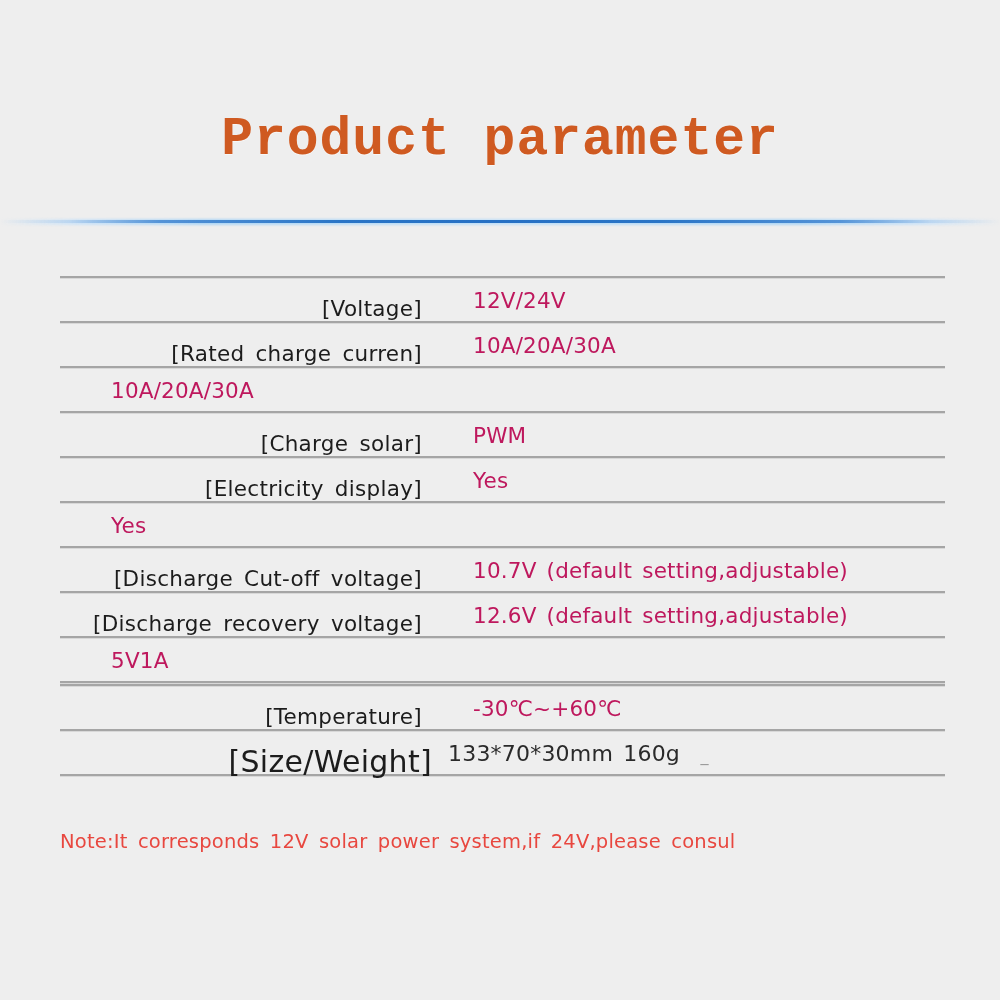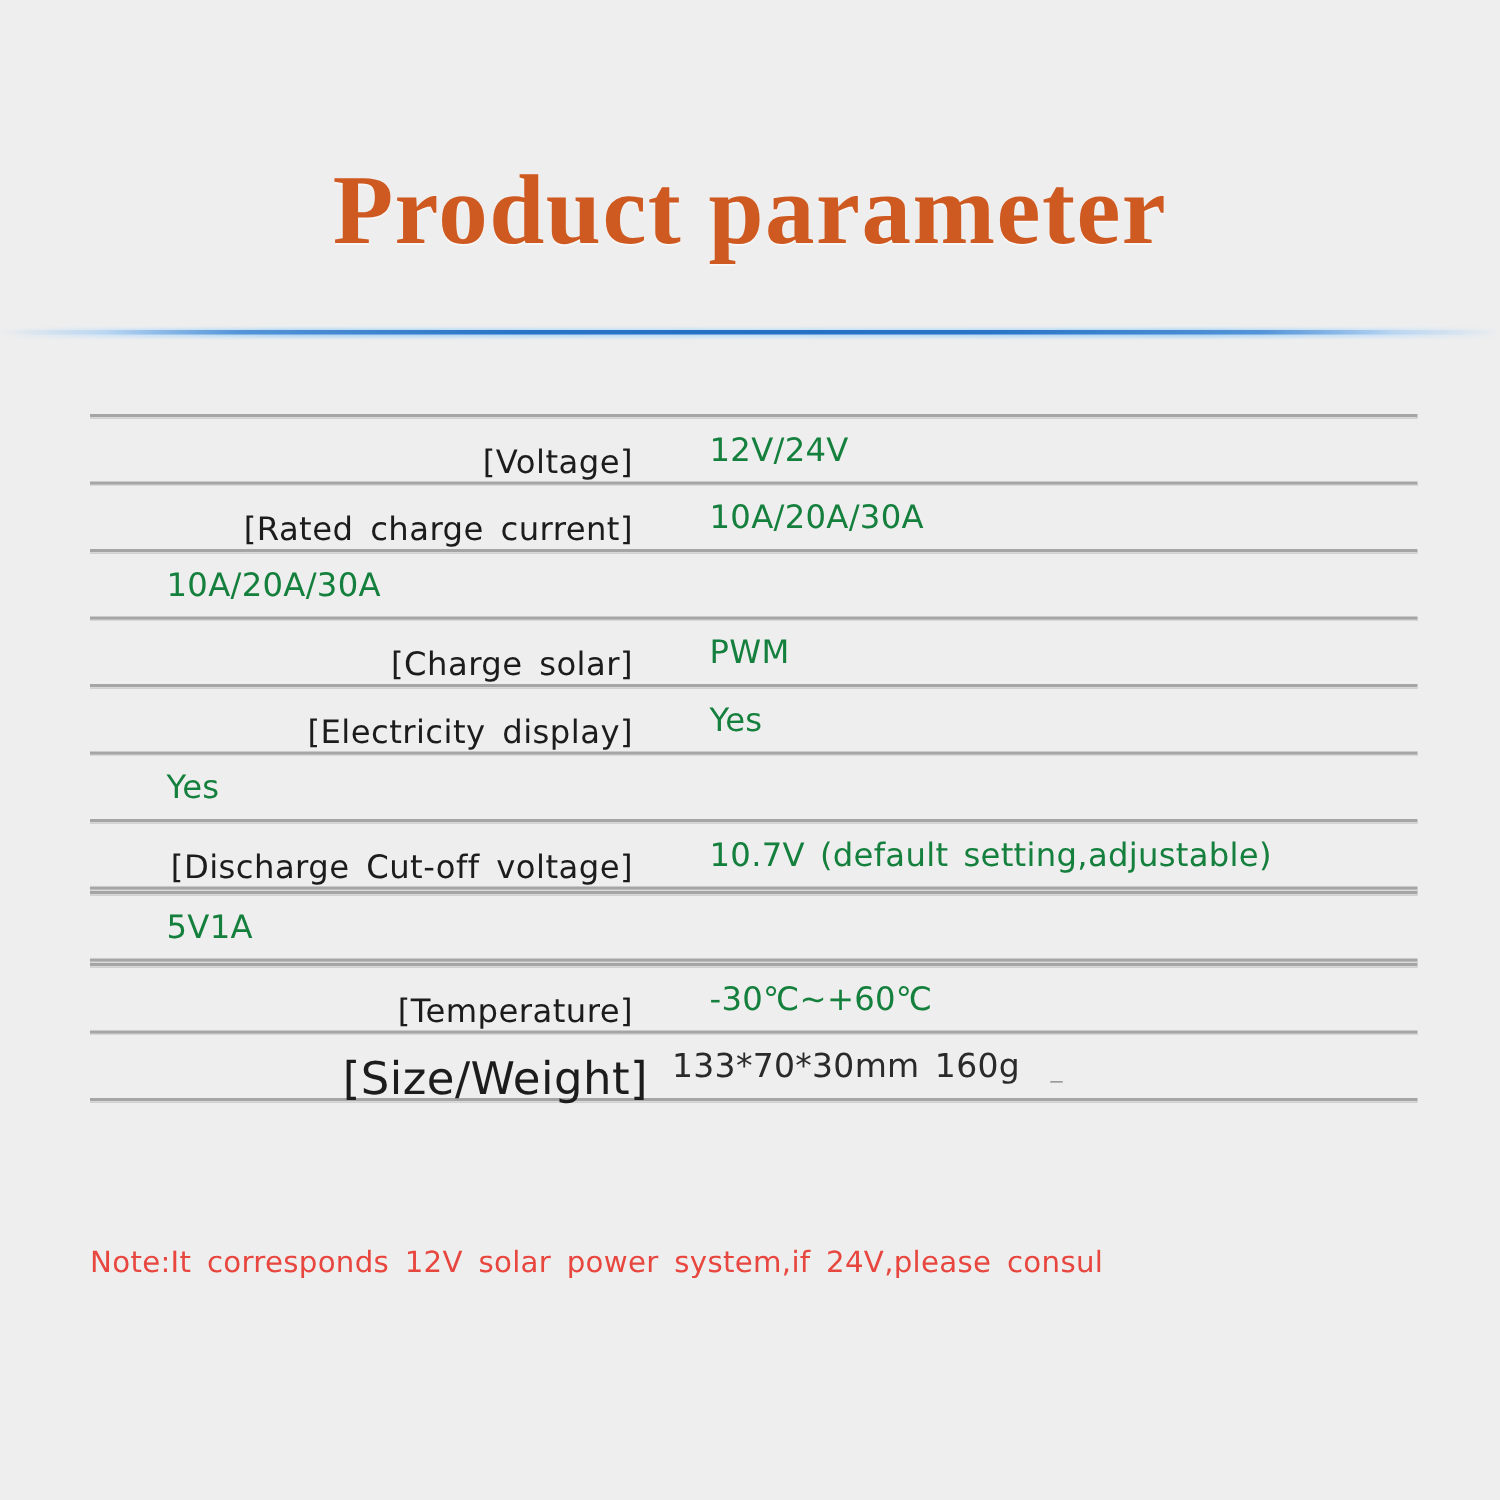--- a/index.html
+++ b/index.html
@@ -19,23 +19,23 @@
   .title-area {
     width: 100%;
     height: 225px;
     box-sizing: border-box;
     display: flex;
     align-items: center;
     justify-content: center;
     padding-top: 40px;
   }
   .page-title {
-    font-family: Liberation Serif, serif;
+    font-family: Liberation Mono, monospace;
     font-weight: bold;
-    font-size: 66px;
+    font-size: 53px;
     color: #cf5a21;
     letter-spacing: 1px;
     line-height: 1;
     text-shadow: 0 1px 0 rgba(255,255,255,0.5);
     margin-top: 16px;
   }
 
   
   .divider-wrap {
     position: relative;
@@ -102,21 +102,21 @@
     letter-spacing: 0.3px;
     word-spacing: 4px;
     padding-right: 0px;
     flex: none;
     margin-top: 16px;
   }
   .spec-value {
     padding-left: 51px;
     font-family: "DejaVu Sans", "Liberation Sans", sans-serif;
     font-size: 21.5px;
-    color: #15803d;
+    color: #be185d;
     letter-spacing: 0.2px;
     word-spacing: 3px;
     flex: none;
   }
   
   .spec-row.size-row .spec-label {
     width: 372px;
     font-size: 30px;
   }
   .spec-row.size-row .spec-value {
@@ -158,21 +158,21 @@
 </div>
 
 <div class="spec-table" id="spec-table">
     <div class="rule"></div>
     <div class="spec-row">
       <div class="spec-label">[Voltage]</div>
       <div class="spec-value"><span>12V/24V</span></div>
     </div>
     <div class="rule"></div>
     <div class="spec-row">
-      <div class="spec-label">[Rated charge current]</div>
+      <div class="spec-label">[Rated charge curren]</div>
       <div class="spec-value"><span>10A/20A/30A</span></div>
     </div>
     <div class="rule"></div>
     <div class="spec-row">
       <div class="spec-value"><span>10A/20A/30A</span></div>
     </div>
     <div class="rule"></div>
     <div class="spec-row">
       <div class="spec-label">[Charge solar]</div>
       <div class="spec-value"><span>PWM</span></div>
@@ -185,20 +185,24 @@
     <div class="rule"></div>
     <div class="spec-row">
       <div class="spec-value"><span>Yes</span></div>
     </div>
     <div class="rule"></div>
     <div class="spec-row">
       <div class="spec-label">[Discharge Cut-off voltage]</div>
       <div class="spec-value"><span>10.7V (default setting,adjustable)</span></div>
     </div>
     <div class="rule"></div>
+    <div class="spec-row">
+      <div class="spec-label">[Discharge recovery voltage]</div>
+      <div class="spec-value"><span>12.6V (default setting,adjustable)</span></div>
+    </div>
     <div class="rule"></div>
     <div class="spec-row">
       <div class="spec-value"><span>5V1A</span></div>
     </div>
     <div class="rule"></div>
     <div class="rule"></div>
     <div class="spec-row">
       <div class="spec-label">[Temperature]</div>
       <div class="spec-value"><span>-30℃~+60℃</span></div>
     </div>

